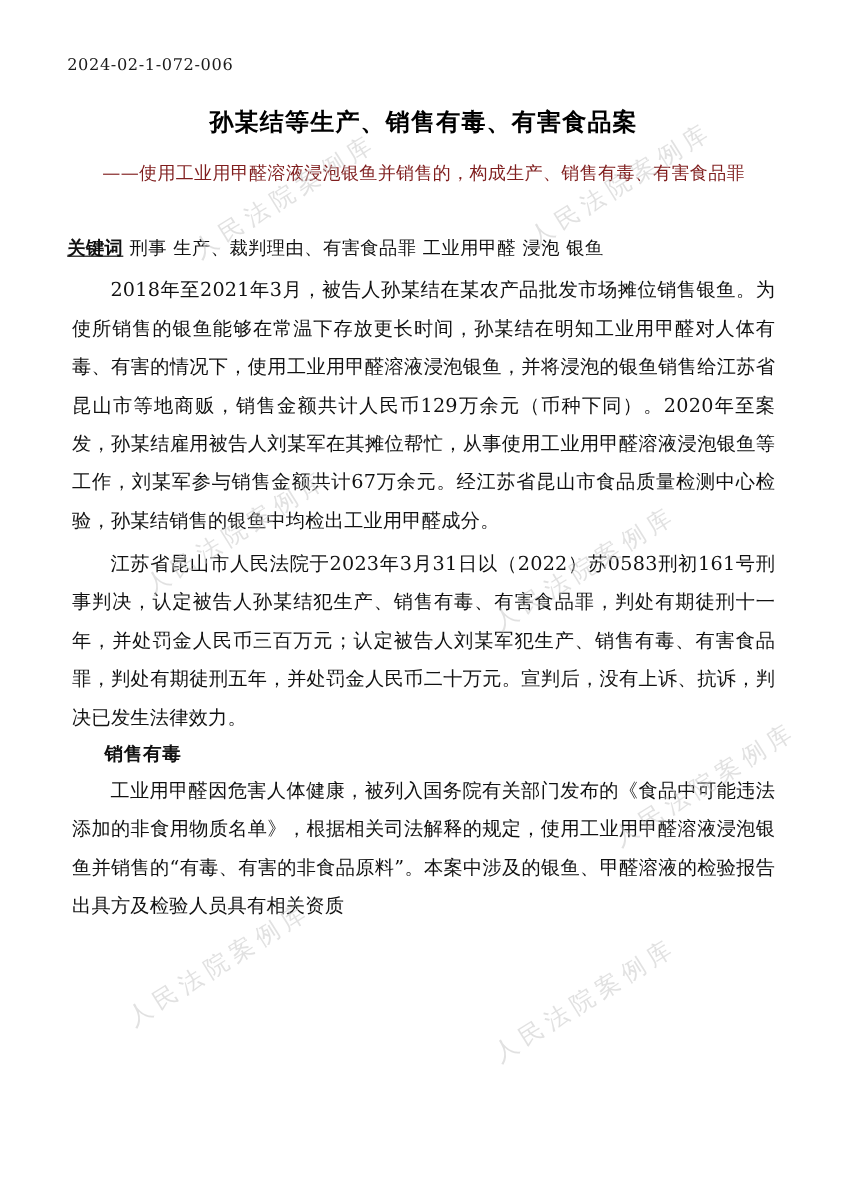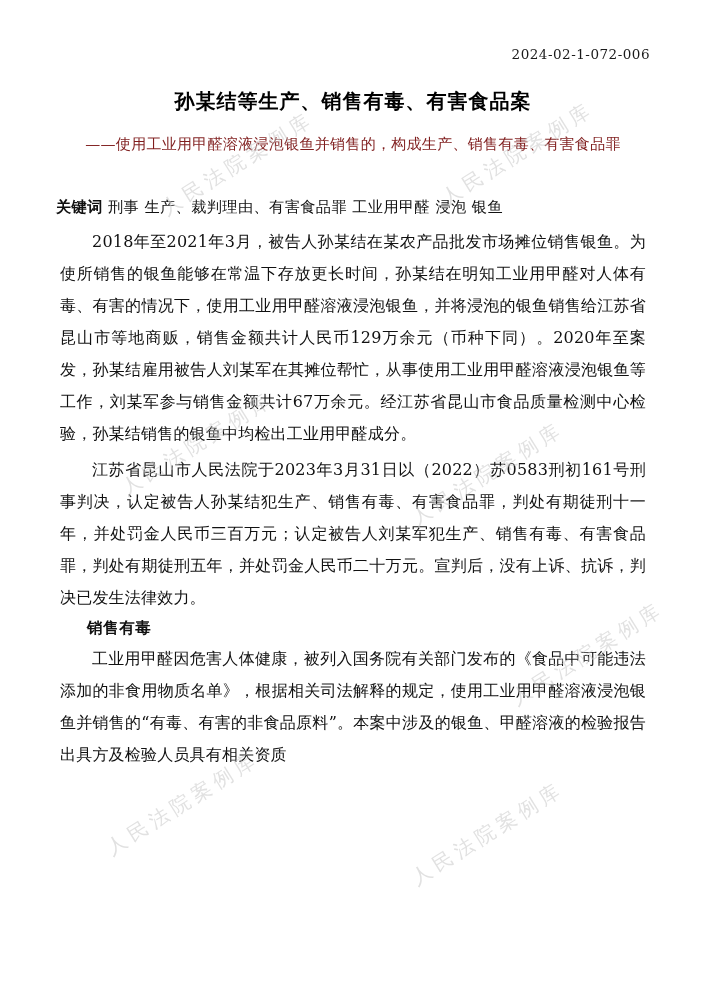--- a/index.html
+++ b/index.html
@@ -21,21 +21,20 @@
     height: 999px;
     box-sizing: border-box;
     padding: 46px 56px 0 56px;
   }
   .doc-id {
     font-size: 13.5px;
     letter-spacing: 0.5px;
     color: #1a1a1a;
     margin: 0 0 26px 0;
     font-family: "DejaVu Serif", "Liberation Serif", serif;
-    text-align: right;
   }
   .title {
     text-align: center;
     font-size: 20px;
     font-weight: bold;
     letter-spacing: 1px;
     margin: 0 0 16px 0;
     color: #000;
   }
   .subtitle {
@@ -48,20 +47,21 @@
     letter-spacing: 0.3px;
   }
   .keywords {
     font-size: 15.2px;
     line-height: 1.9;
     margin: 0 0 4px 0;
     letter-spacing: 0.4px;
   }
   .keywords .kw-label {
     font-weight: bold;
+    text-decoration: underline;
   }
   .section-head {
     font-size: 15.5px;
     font-weight: bold;
     margin: 2px 0 2px 0;
     letter-spacing: 0.6px;
   }
   .section-head.indent {
     text-indent: 2em;
   }

